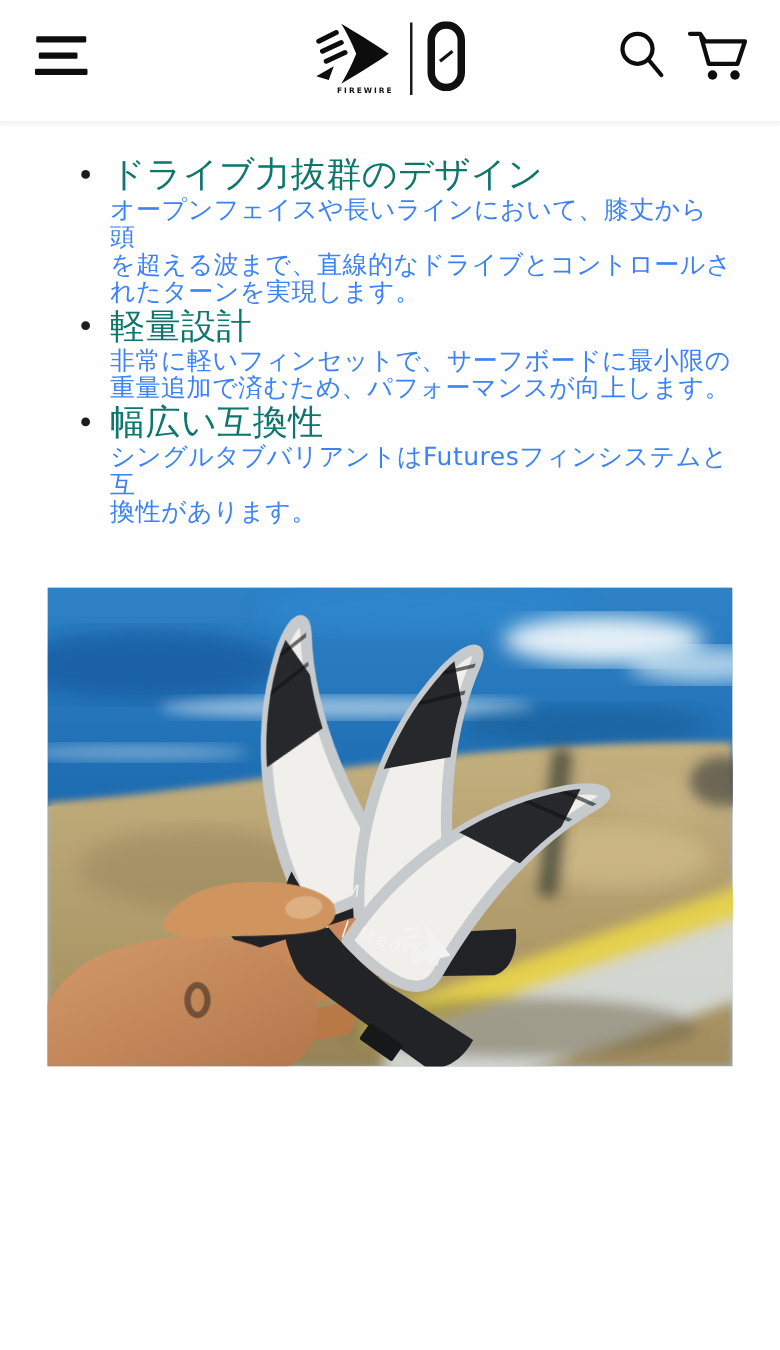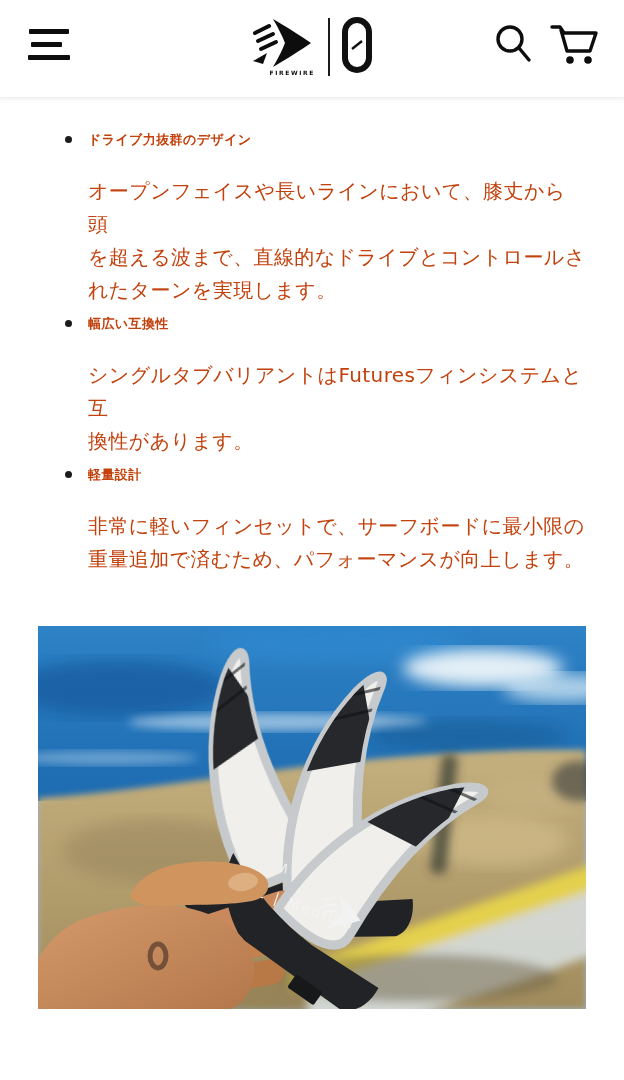--- a/index.html
+++ b/index.html
@@ -45,26 +45,26 @@
 
   
   .content { margin:25px 38px 0 38px; }
   ul.features { list-style:none; margin:0; padding:0; }
   ul.features li { position:relative; padding-left:50px; }
   ul.features li::before {
     content:""; position:absolute; left:27px; top:13px;
     width:7px; height:7px; border-radius:50%; background:#1c1c1c;
   }
   .feat-heading {
-    font-weight:bold; color:#c2410c;
-    font-size:13px; line-height:33px; letter-spacing:0.4px;
+    font-weight:normal; color:#0f766e;
+    font-size:28px; line-height:33px; letter-spacing:0.4px;
   }
   .feat-body {
-    white-space:pre-line; color:#c2410c;
-    font-size:20px; line-height:33px; letter-spacing:0.4px;margin-top:19px;
+    white-space:pre-line; color:#3b82f6;
+    font-size:20px; line-height:22px; letter-spacing:0.4px;
   }
 
   
   .photo {
     margin:50px 38px 0 38px; width:548px; height:383px;
     position:relative; overflow:hidden; background:#9db3c4;
   }
   .photo svg { display:block; }
 </style>
 </head>
@@ -118,28 +118,28 @@
 
 <main class="content">
   <ul class="features">
     <li>
       <div class="feat-heading">ドライブ力抜群のデザイン</div>
       <div class="feat-body">オープンフェイスや長いラインにおいて、膝丈から頭
 を超える波まで、直線的なドライブとコントロールさ
 れたターンを実現します。</div>
     </li>
     <li>
+      <div class="feat-heading">軽量設計</div>
+      <div class="feat-body">非常に軽いフィンセットで、サーフボードに最小限の
+重量追加で済むため、パフォーマンスが向上します。</div>
+    </li>
+    <li>
       <div class="feat-heading">幅広い互換性</div>
       <div class="feat-body">シングルタブバリアントはFuturesフィンシステムと互
 換性があります。</div>
-    </li>
-    <li>
-      <div class="feat-heading">軽量設計</div>
-      <div class="feat-body">非常に軽いフィンセットで、サーフボードに最小限の
-重量追加で済むため、パフォーマンスが向上します。</div>
     </li>
   </ul>
 </main>
 
 <div class="photo">
   <svg width="548" height="383" viewBox="0 0 548 383">
     <defs>
       <linearGradient id="oceanGrad" x1="0" y1="0" x2="0" y2="1">
         <stop offset="0" stop-color="#2e82c6"></stop>
         <stop offset="1" stop-color="#1d6bb1"></stop>

